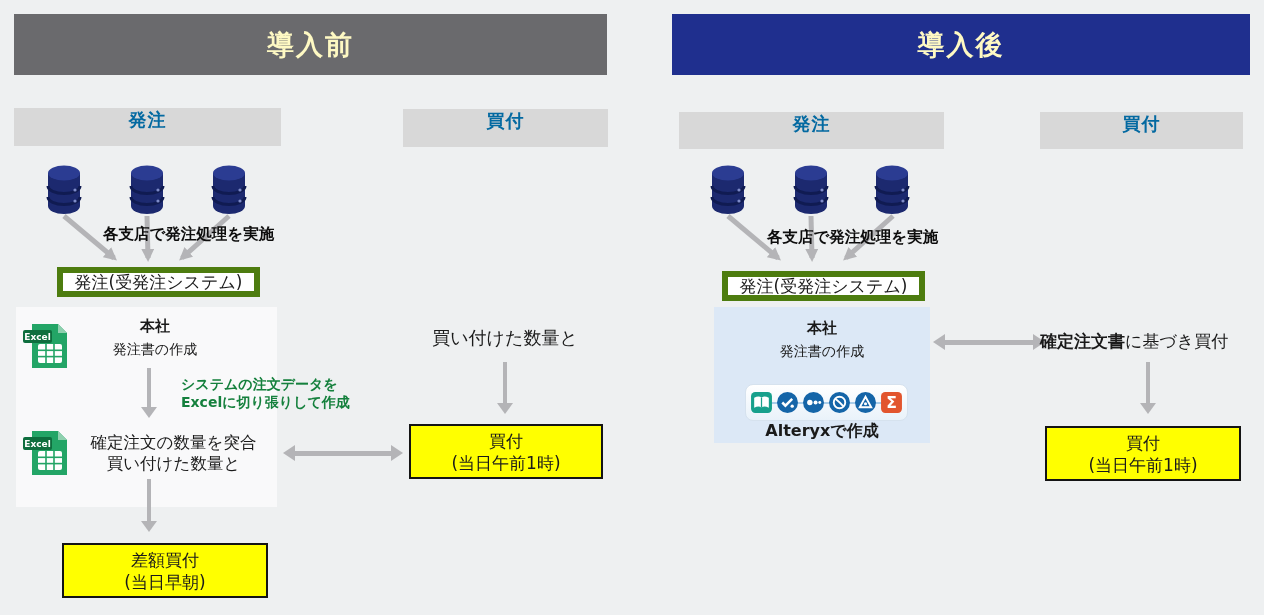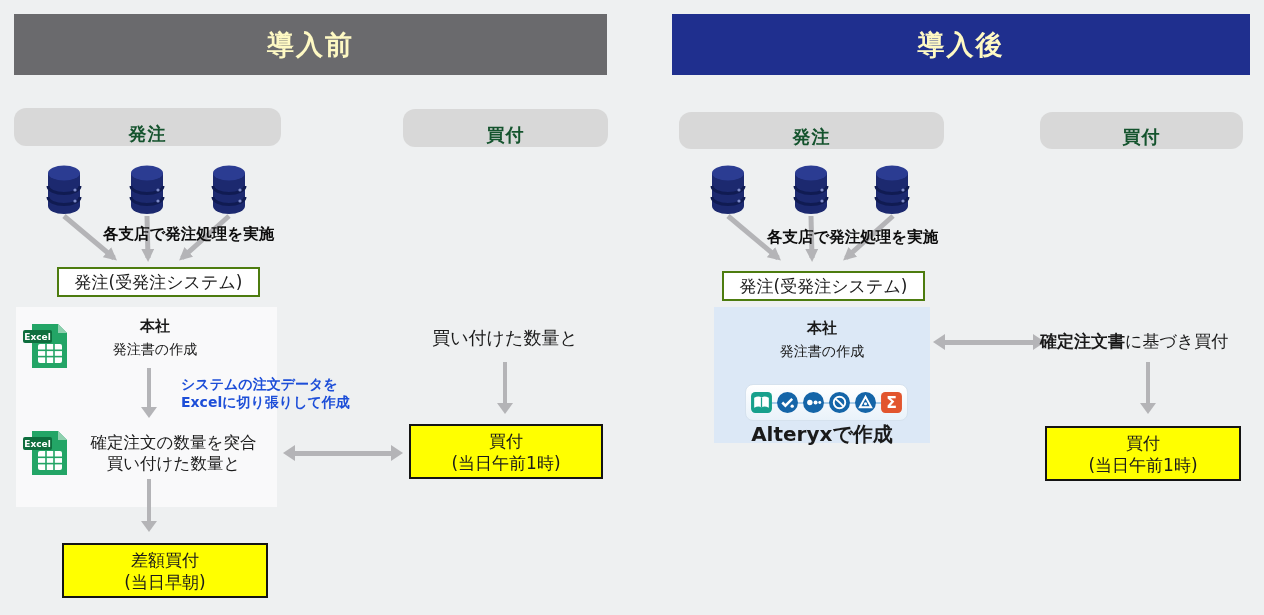--- a/index.html
+++ b/index.html
@@ -9,34 +9,34 @@
     color:#1a1a1a;overflow:hidden;position:relative;
   }
   .abs{position:absolute;box-sizing:border-box;}
   .hdr{
     height:61px;color:#fef9c3;font-size:27px;font-weight:bold;
     display:flex;align-items:center;justify-content:center;letter-spacing:2px;
   }
   .hdr-before{background:#6a6a6d;}
   .hdr-after{background:#1f2f8e;}
   .colhdr{
-    background:#d8d8d8;color:#14532d;font-size:18px;font-weight:bold;
-    display:flex;align-items:flex-end;justify-content:center;letter-spacing:1px;border-radius:12px;
+    background:#d8d8d8;color:#0369a1;font-size:18px;font-weight:bold;
+    display:flex;align-items:flex-start;justify-content:center;letter-spacing:1px;
   }
   .branch-note{font-size:15.5px;font-weight:bold;color:#0d0d0d;white-space:nowrap;margin-left:46px;}
   .sysbox{
-    background:#fff;border:2px solid #4d7c0f;font-size:17px;
+    background:#fff;border:6px solid #4d7c0f;font-size:17px;
     display:flex;align-items:center;justify-content:center;white-space:nowrap;
   }
   .panel-before{background:#f9f9fa;}
   .panel-after{background:#dce8f6;}
   .hq{text-align:center;}
   .hq .t1{font-size:15px;font-weight:bold;line-height:20px;}
   .hq .t2{font-size:14px;line-height:26px;}
-  .annot{font-size:14px;font-weight:bold;line-height:18px;white-space:nowrap;color:#1d4ed8;}
+  .annot{font-size:14px;font-weight:bold;line-height:18px;white-space:nowrap;color:#15803d;}
   .reconcile{font-size:16.5px;line-height:21px;text-align:center;white-space:nowrap;}
   .ybox{
     background:#ffff00;border:2.5px solid #141414;text-align:center;
     font-size:17px;line-height:22px;display:flex;flex-direction:column;
     align-items:center;justify-content:center;white-space:nowrap;
   }
   .plain-note{font-size:18px;white-space:nowrap;}
   .mixed-note{font-size:17px;white-space:nowrap;}
   .mixed-note b{font-weight:bold;}
   
@@ -60,21 +60,21 @@
   }
   .h-arrow::after{
     content:"";position:absolute;right:0;top:50%;margin-top:-8px;
     border:8px solid transparent;border-right:0;border-left:12px solid #b4b4b7;
   }
   .wfbox{
     background:linear-gradient(#ffffff,#e9f2fa);border:1px solid #d6e2ee;
     border-radius:8px;display:flex;align-items:center;justify-content:center;gap:3px;
   }
   .wfline{position:absolute;left:12px;right:12px;top:50%;height:2px;margin-top:-1px;background:#a9cde9;}
-  .alx-note{font-size:20px;font-weight:bold;text-align:center;}
+  .alx-note{font-size:16px;font-weight:bold;text-align:center;}
   svg{display:block;}
 </style>
 </head>
 <body>
 
 <svg width="0" height="0" style="position:absolute">
   <defs>
     <marker id="ah" viewBox="0 0 10 10" refX="7" refY="5" markerWidth="13" markerHeight="13" orient="auto" markerUnits="userSpaceOnUse">
       <path d="M0 0 L10 5 L0 10 z" fill="#b4b4b7"></path>
     </marker>

